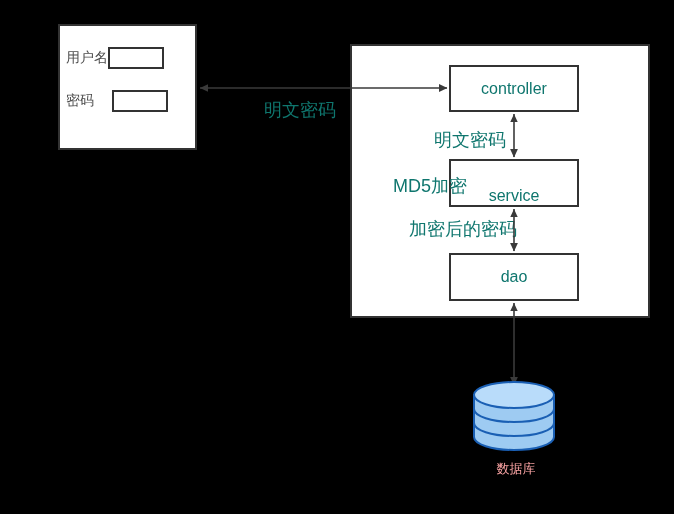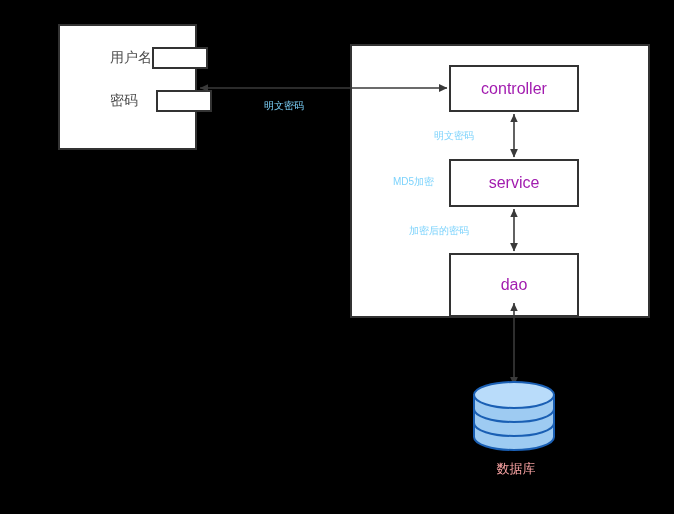--- a/index.html
+++ b/index.html
@@ -27,47 +27,46 @@
     box-sizing: border-box;
   }
   .inner-box {
     position: absolute;
     background: #ffffff;
     border: 2px solid #333333;
     box-sizing: border-box;
     display: flex;
     align-items: center;
     justify-content: center;
-    color: #a21caf;
+    color: #0f766e;
     font-size: 16px;
   }
   .field-row {
     position: absolute;
     display: flex;
     align-items: center;
     color: #4d4d4d;
     font-size: 14px;
     white-space: nowrap;
-    margin-left: 44px;
   }
   .field-label {
     color: #4d4d4d;
     font-size: 14px;
     letter-spacing: 0px;
   }
   .field-input {
     border: 2px solid #333333;
     background: #ffffff;
     box-sizing: border-box;
     height: 22px;
   }
   .edge-label {
     position: absolute;
-    color: #7dd3fc;
-    font-size: 10px;
+    color: #0f766e;
+    font-size: 18px;
     white-space: nowrap;
     line-height: 1;
   }
   .db-label {
     position: absolute;
     color: #fca5a5;
     font-size: 13px;
     white-space: nowrap;
     text-align: center;
   }
@@ -95,35 +94,35 @@
     <span class="field-label">密码</span>
     <span class="field-input" style="width:56px; margin-left:18px;"></span>
   </div>
 
   <div class="box" style="left:350px; top:44px; width:300px; height:274px;"></div>
 
   <div class="inner-box" style="left:449px; top:65px; width:130px; height:47px;">
     <span>controller</span>
   </div>
 
-  <div class="inner-box" style="left:449px; top:159px; width:130px; height:48px;">
+  <div class="inner-box" style="left:449px; top:159px; width:130px; height:48px;align-items:flex-end;">
     <span>service</span>
   </div>
 
-  <div class="inner-box" style="left:449px; top:253px; width:130px; height:64px;">
+  <div class="inner-box" style="left:449px; top:253px; width:130px; height:48px;">
     <span>dao</span>
   </div>
 
   <div class="edge-label" style="left:264px; top:101px;">明文密码</div>
 
   <div class="edge-label" style="left:434px; top:131px;">明文密码</div>
 
   <div class="edge-label" style="left:381px; top:177px;margin-left:12px;">MD5加密</div>
 
-  <div class="edge-label" style="left:409px; top:227px;font-family:Liberation Mono, monospace;">加密后的密码</div>
+  <div class="edge-label" style="left:409px; top:220px;">加密后的密码</div>
 
   <div class="db-label" style="left:466px; top:460px; width:100px;">数据库</div>
 
   <svg class="overlay" viewBox="0 0 674 514">
     <defs>
       <marker id="arrHead" markerWidth="9" markerHeight="9" refX="8" refY="4.5" orient="auto" markerUnits="userSpaceOnUse">
         <path d="M0,0.6 L8.4,4.5 L0,8.4 Z" fill="#3a3a3a"></path>
       </marker>
       <marker id="arrTail" markerWidth="9" markerHeight="9" refX="0.6" refY="4.5" orient="auto" markerUnits="userSpaceOnUse">
         <path d="M9,0.6 L0.6,4.5 L9,8.4 Z" fill="#3a3a3a"></path>

